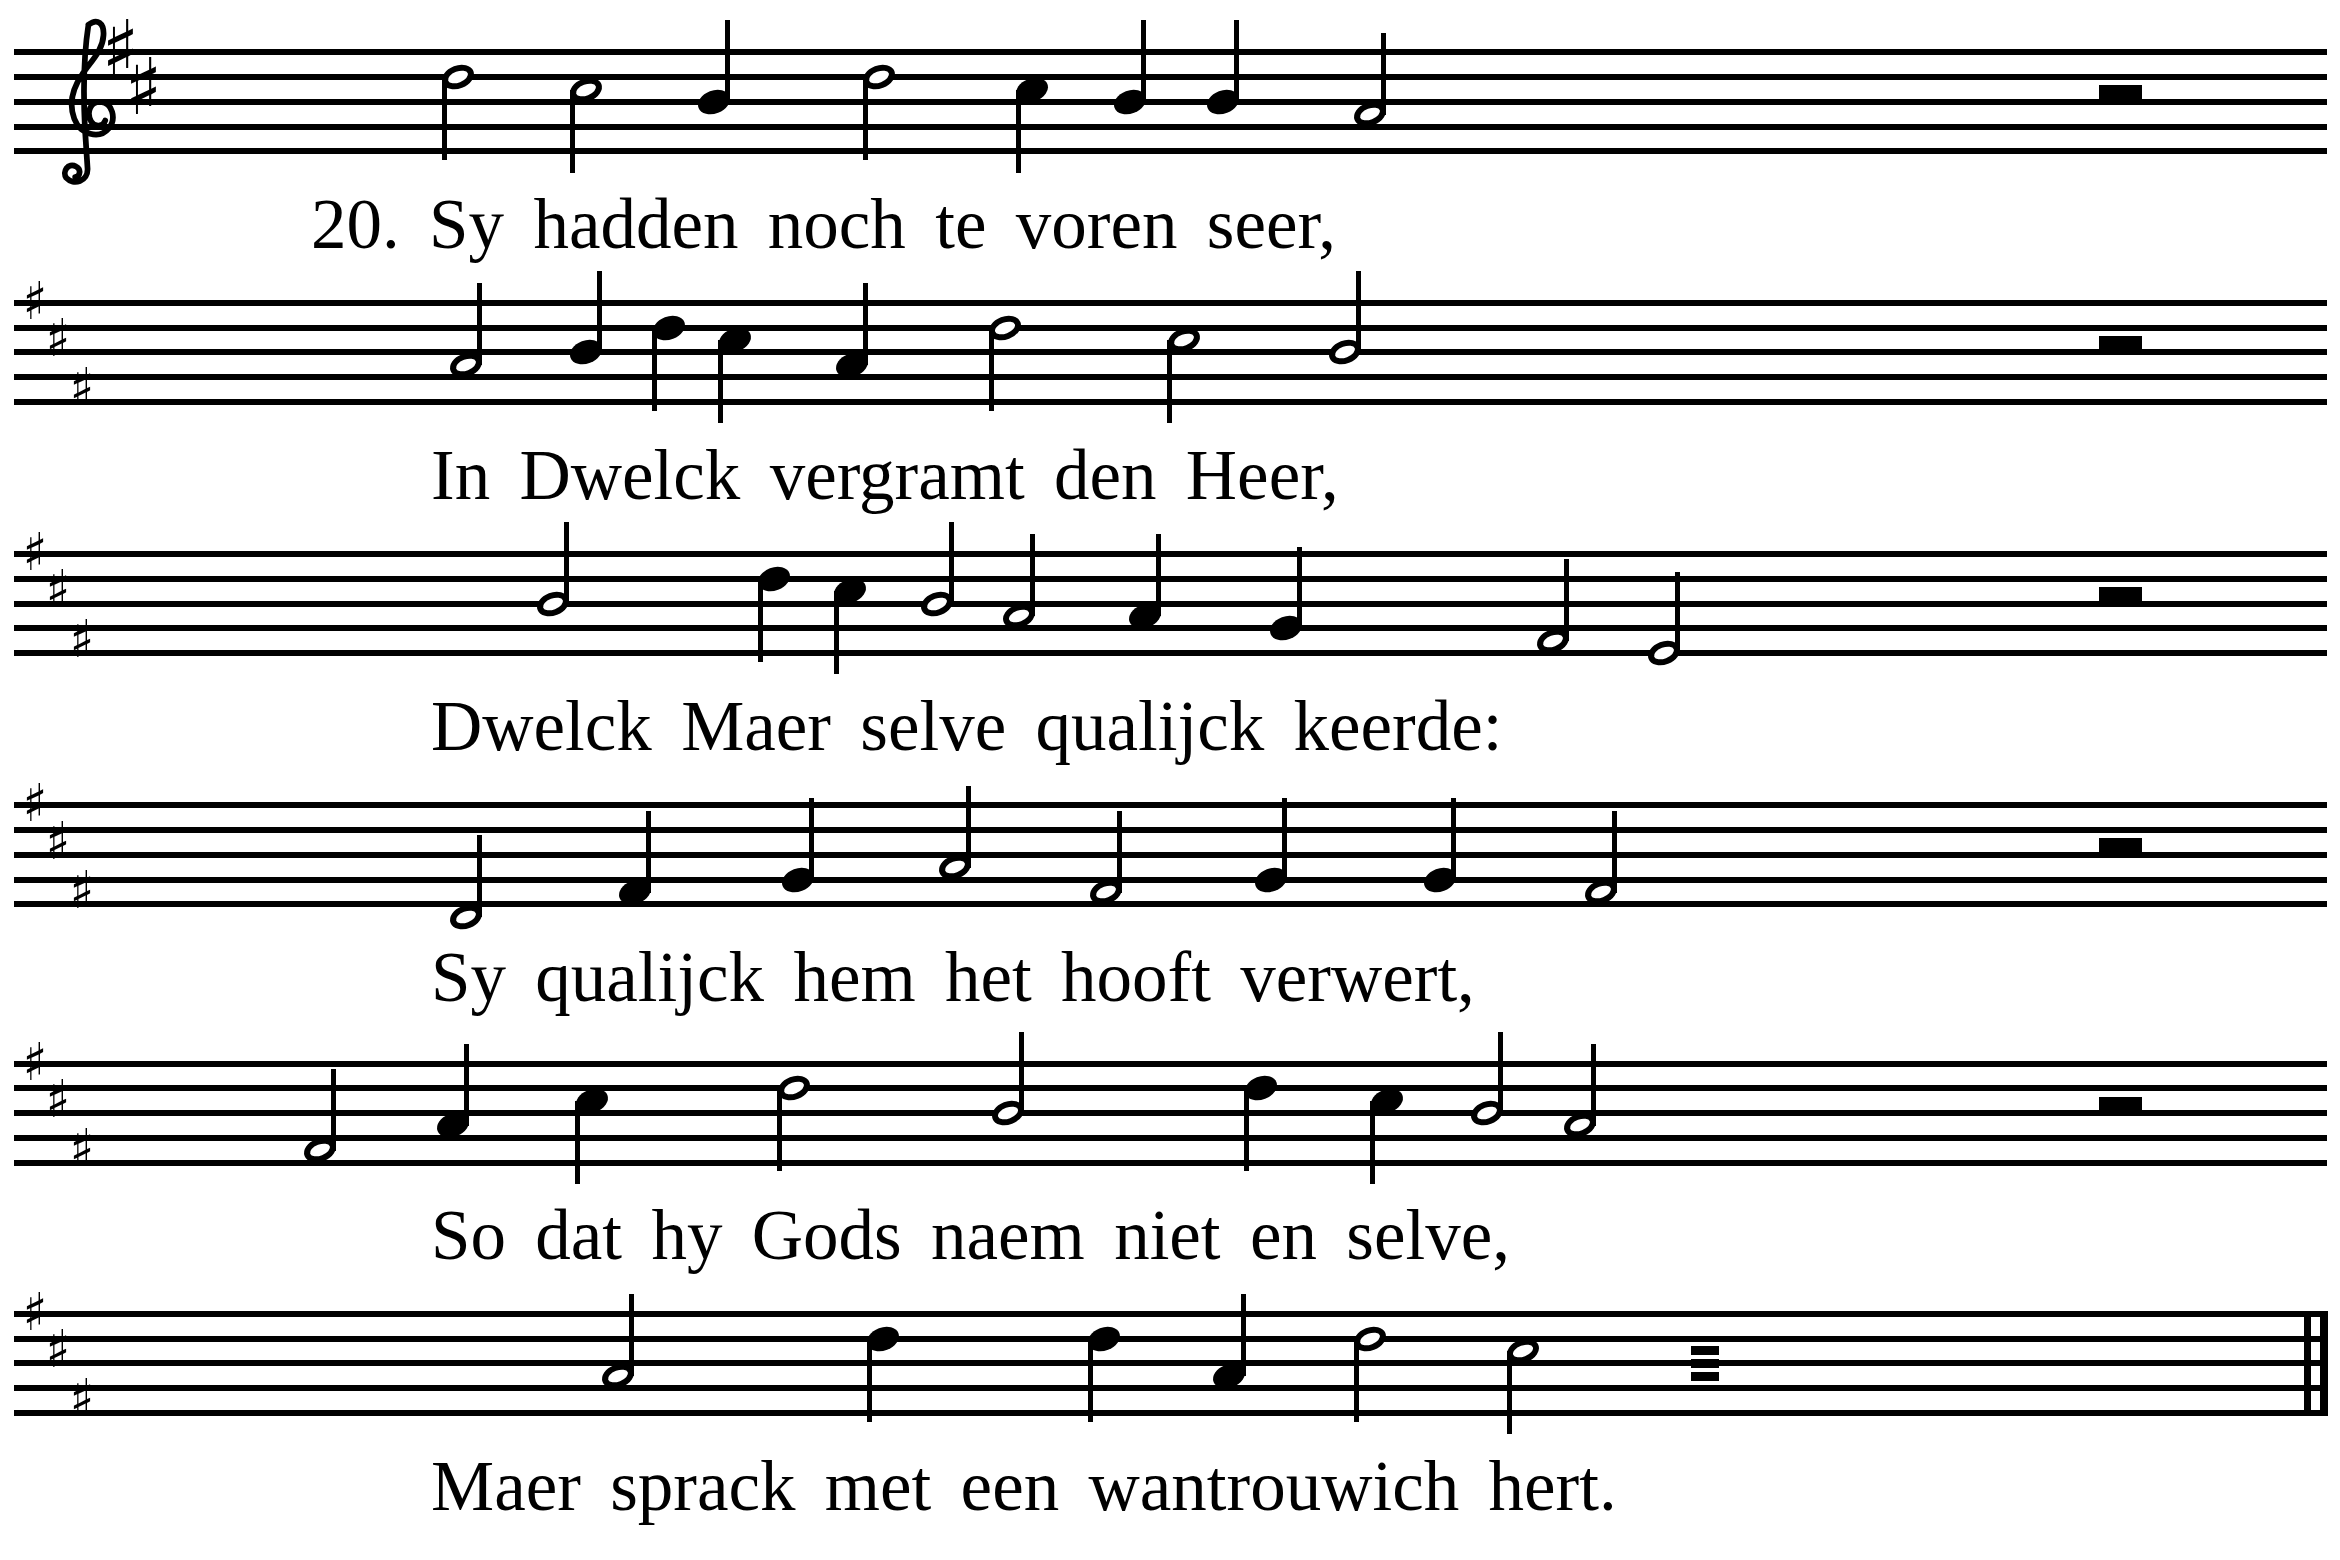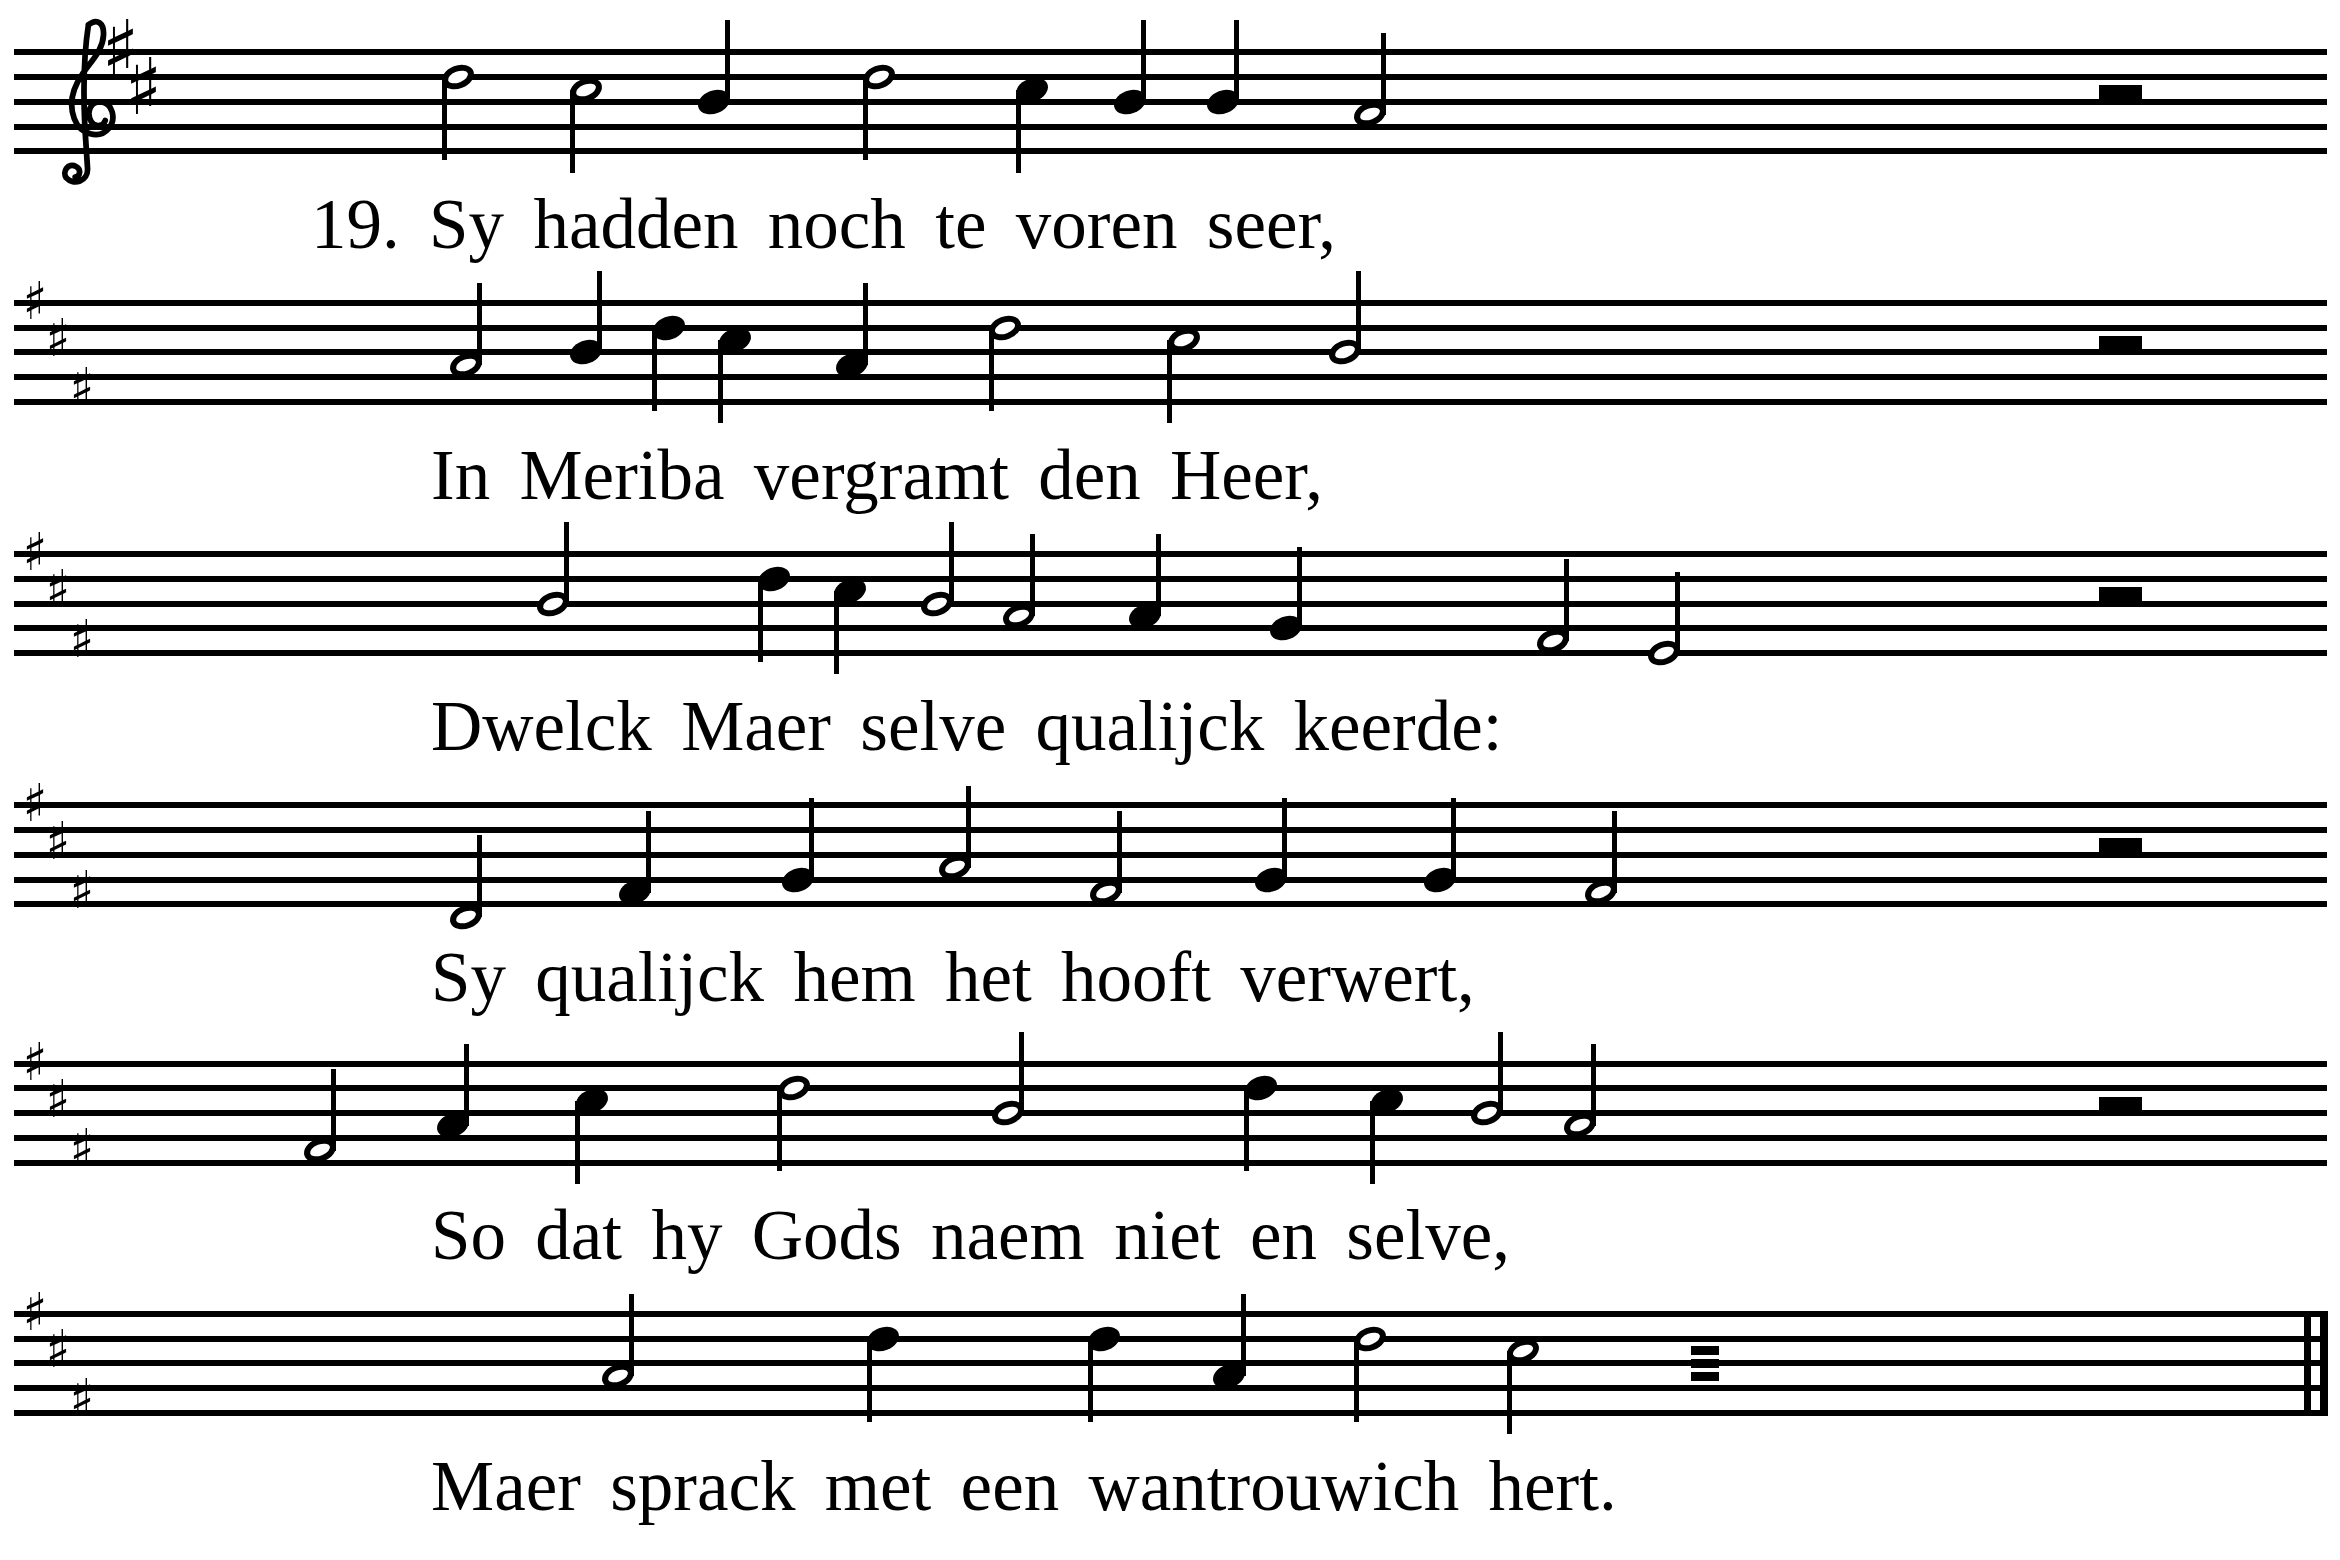--- a/index.html
+++ b/index.html
@@ -47,21 +47,21 @@
       <div class="stem" style="left: 863px; top: 77px; height: 83px;"></div>
       <div class="head head-q" style="left: 1032px; top: 90px;"></div>
       <div class="stem" style="left: 1016px; top: 90px; height: 83px;"></div>
       <div class="head head-q" style="left: 1130px; top: 102px;"></div>
       <div class="stem" style="left: 1141px; top: 20.4px; height: 82px;"></div>
       <div class="head head-q" style="left: 1223px; top: 102px;"></div>
       <div class="stem" style="left: 1234px; top: 20.4px; height: 82px;"></div>
       <div class="head head-h" style="left: 1370px; top: 114px;"></div>
       <div class="stem" style="left: 1381px; top: 33px; height: 82px;"></div>
       <div class="half-rest" style="left: 2099px; top: 85px;"></div>
-      <div class="lyric" style="left: 311px; top: 189px;">19. Sy hadden noch te voren seer,</div>
+      <div class="lyric" style="left: 311px; top: 189px;">20. Sy hadden noch te voren seer,</div>
     </div>
     <div style="position: absolute; left: 0px; top: 0px;">
       <div class="staff-line" style="top: 300px;"></div>
       <div class="staff-line" style="top: 325px;"></div>
       <div class="staff-line" style="top: 349px;"></div>
       <div class="staff-line" style="top: 374px;"></div>
       <div class="staff-line" style="top: 399px;"></div>
       <div class="sharp sharp-sm" style="left: 35px; top: 303px;">♯</div>
       <div class="sharp sharp-sm" style="left: 58px; top: 340px;">♯</div>
       <div class="sharp sharp-sm" style="left: 82px; top: 389px;">♯</div>
@@ -75,21 +75,21 @@
       <div class="stem" style="left: 718px; top: 340px; height: 83px;"></div>
       <div class="head head-q" style="left: 852px; top: 365px;"></div>
       <div class="stem" style="left: 863px; top: 283px; height: 82px;"></div>
       <div class="head head-h" style="left: 1005px; top: 328px;"></div>
       <div class="stem" style="left: 989px; top: 328px; height: 83px;"></div>
       <div class="head head-h" style="left: 1184px; top: 340px;"></div>
       <div class="stem" style="left: 1167px; top: 340px; height: 83px;"></div>
       <div class="head head-h" style="left: 1345px; top: 352px;"></div>
       <div class="stem" style="left: 1356px; top: 271px; height: 82px;"></div>
       <div class="half-rest" style="left: 2099px; top: 336px;"></div>
-      <div class="lyric" style="left: 431px; top: 440px;">In Meriba vergramt den Heer,</div>
+      <div class="lyric" style="left: 431px; top: 440px;">In Dwelck vergramt den Heer,</div>
     </div>
     <div style="position: absolute; left: 0px; top: 0px;">
       <div class="staff-line" style="top: 551px;"></div>
       <div class="staff-line" style="top: 576px;"></div>
       <div class="staff-line" style="top: 601px;"></div>
       <div class="staff-line" style="top: 625px;"></div>
       <div class="staff-line" style="top: 650px;"></div>
       <div class="sharp sharp-sm" style="left: 35px; top: 554px;">♯</div>
       <div class="sharp sharp-sm" style="left: 58px; top: 591px;">♯</div>
       <div class="sharp sharp-sm" style="left: 82px; top: 641px;">♯</div>

